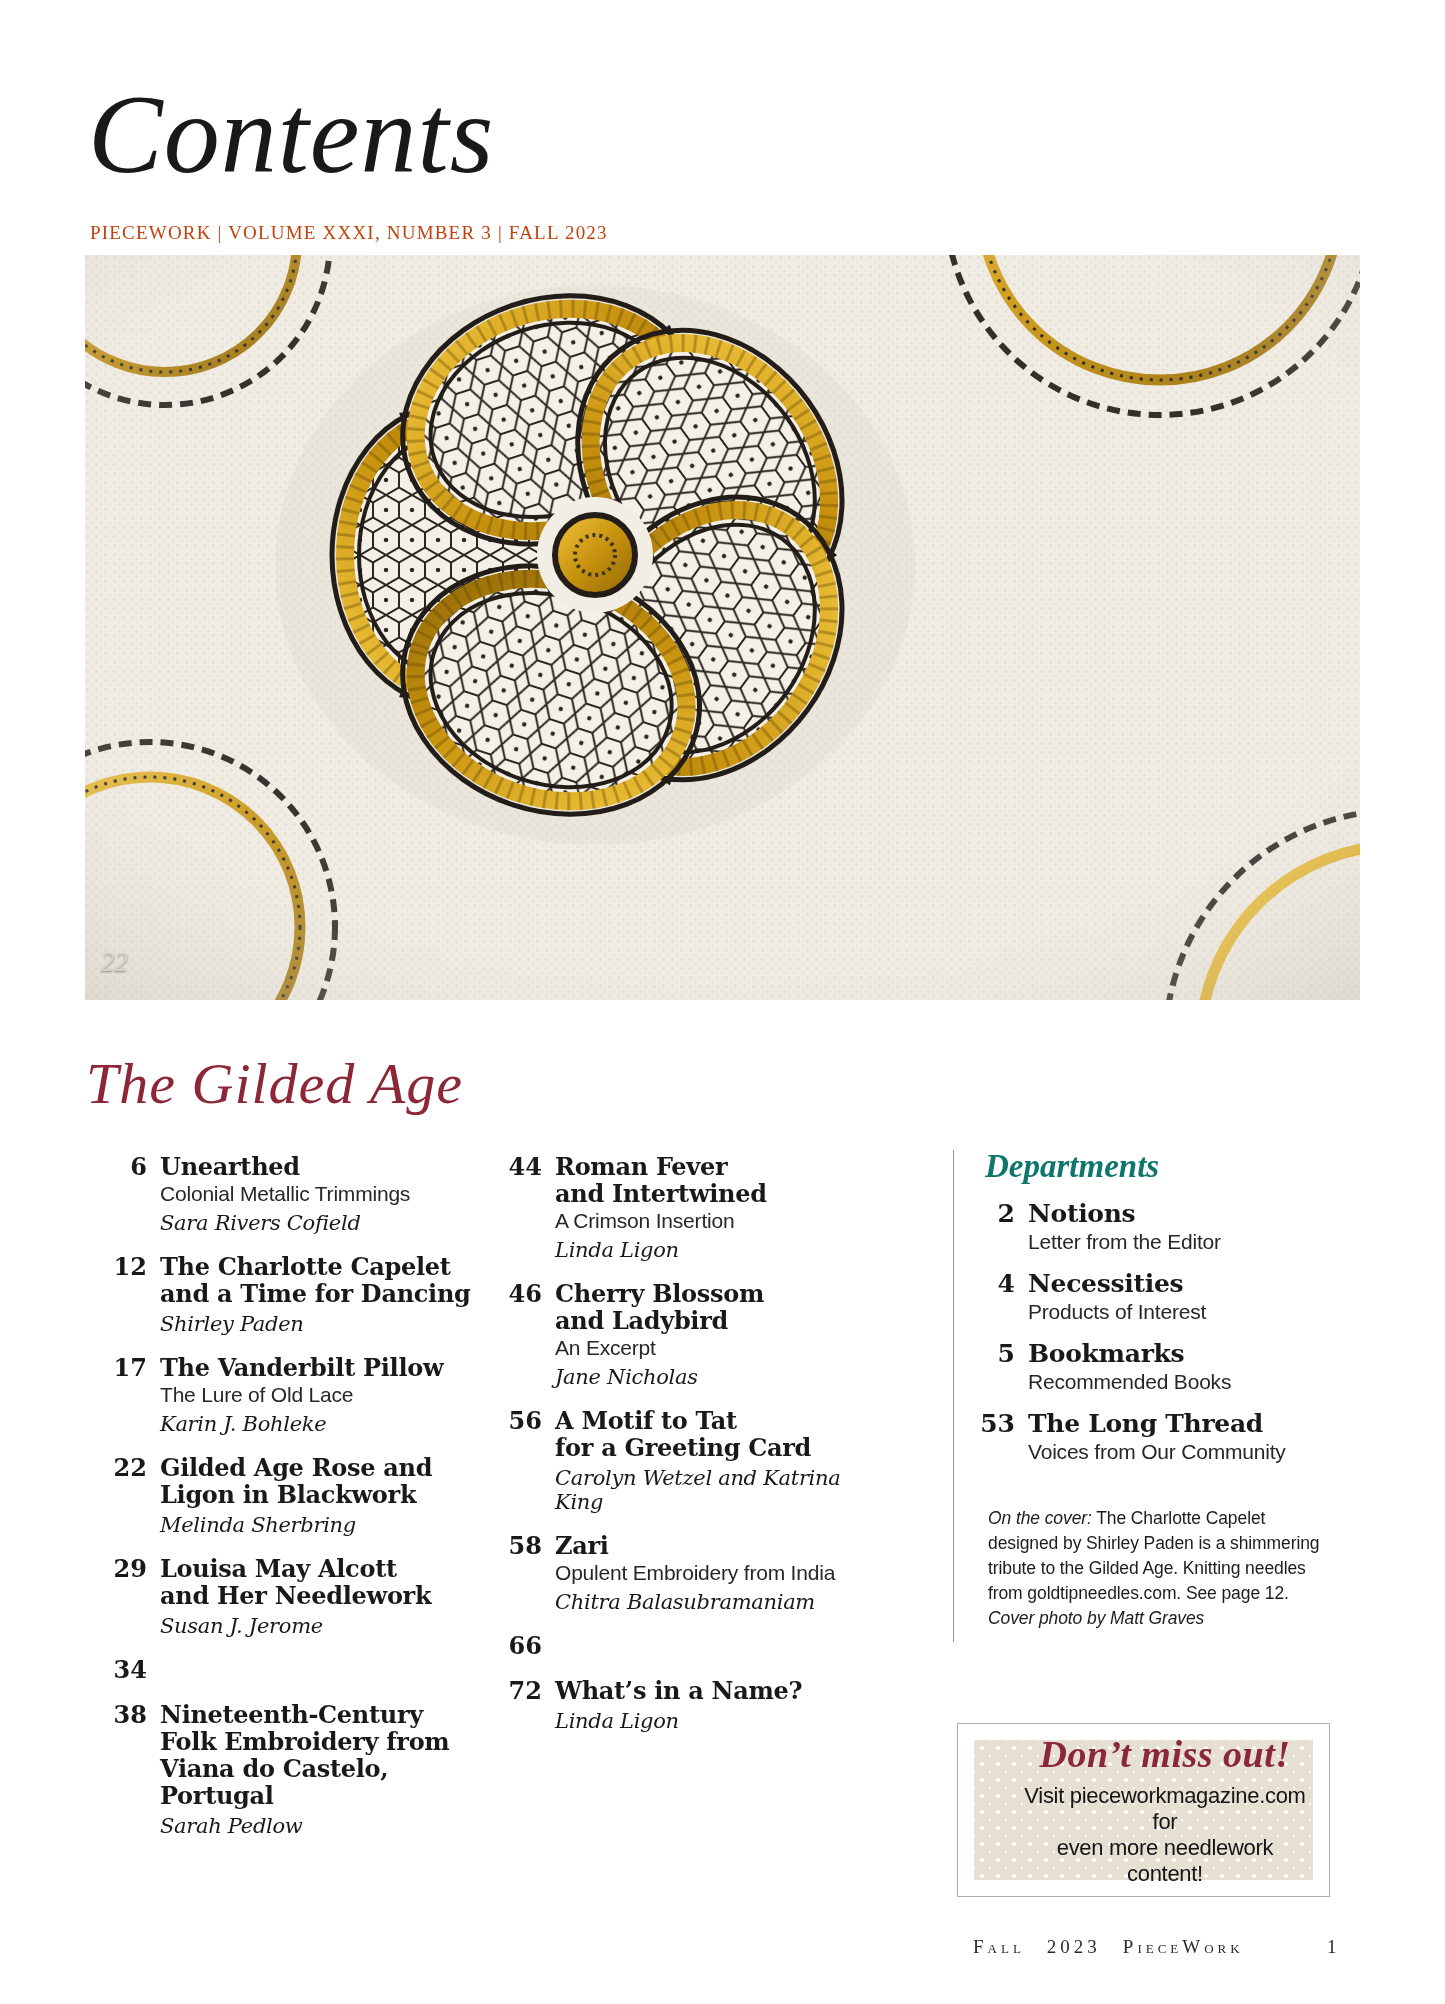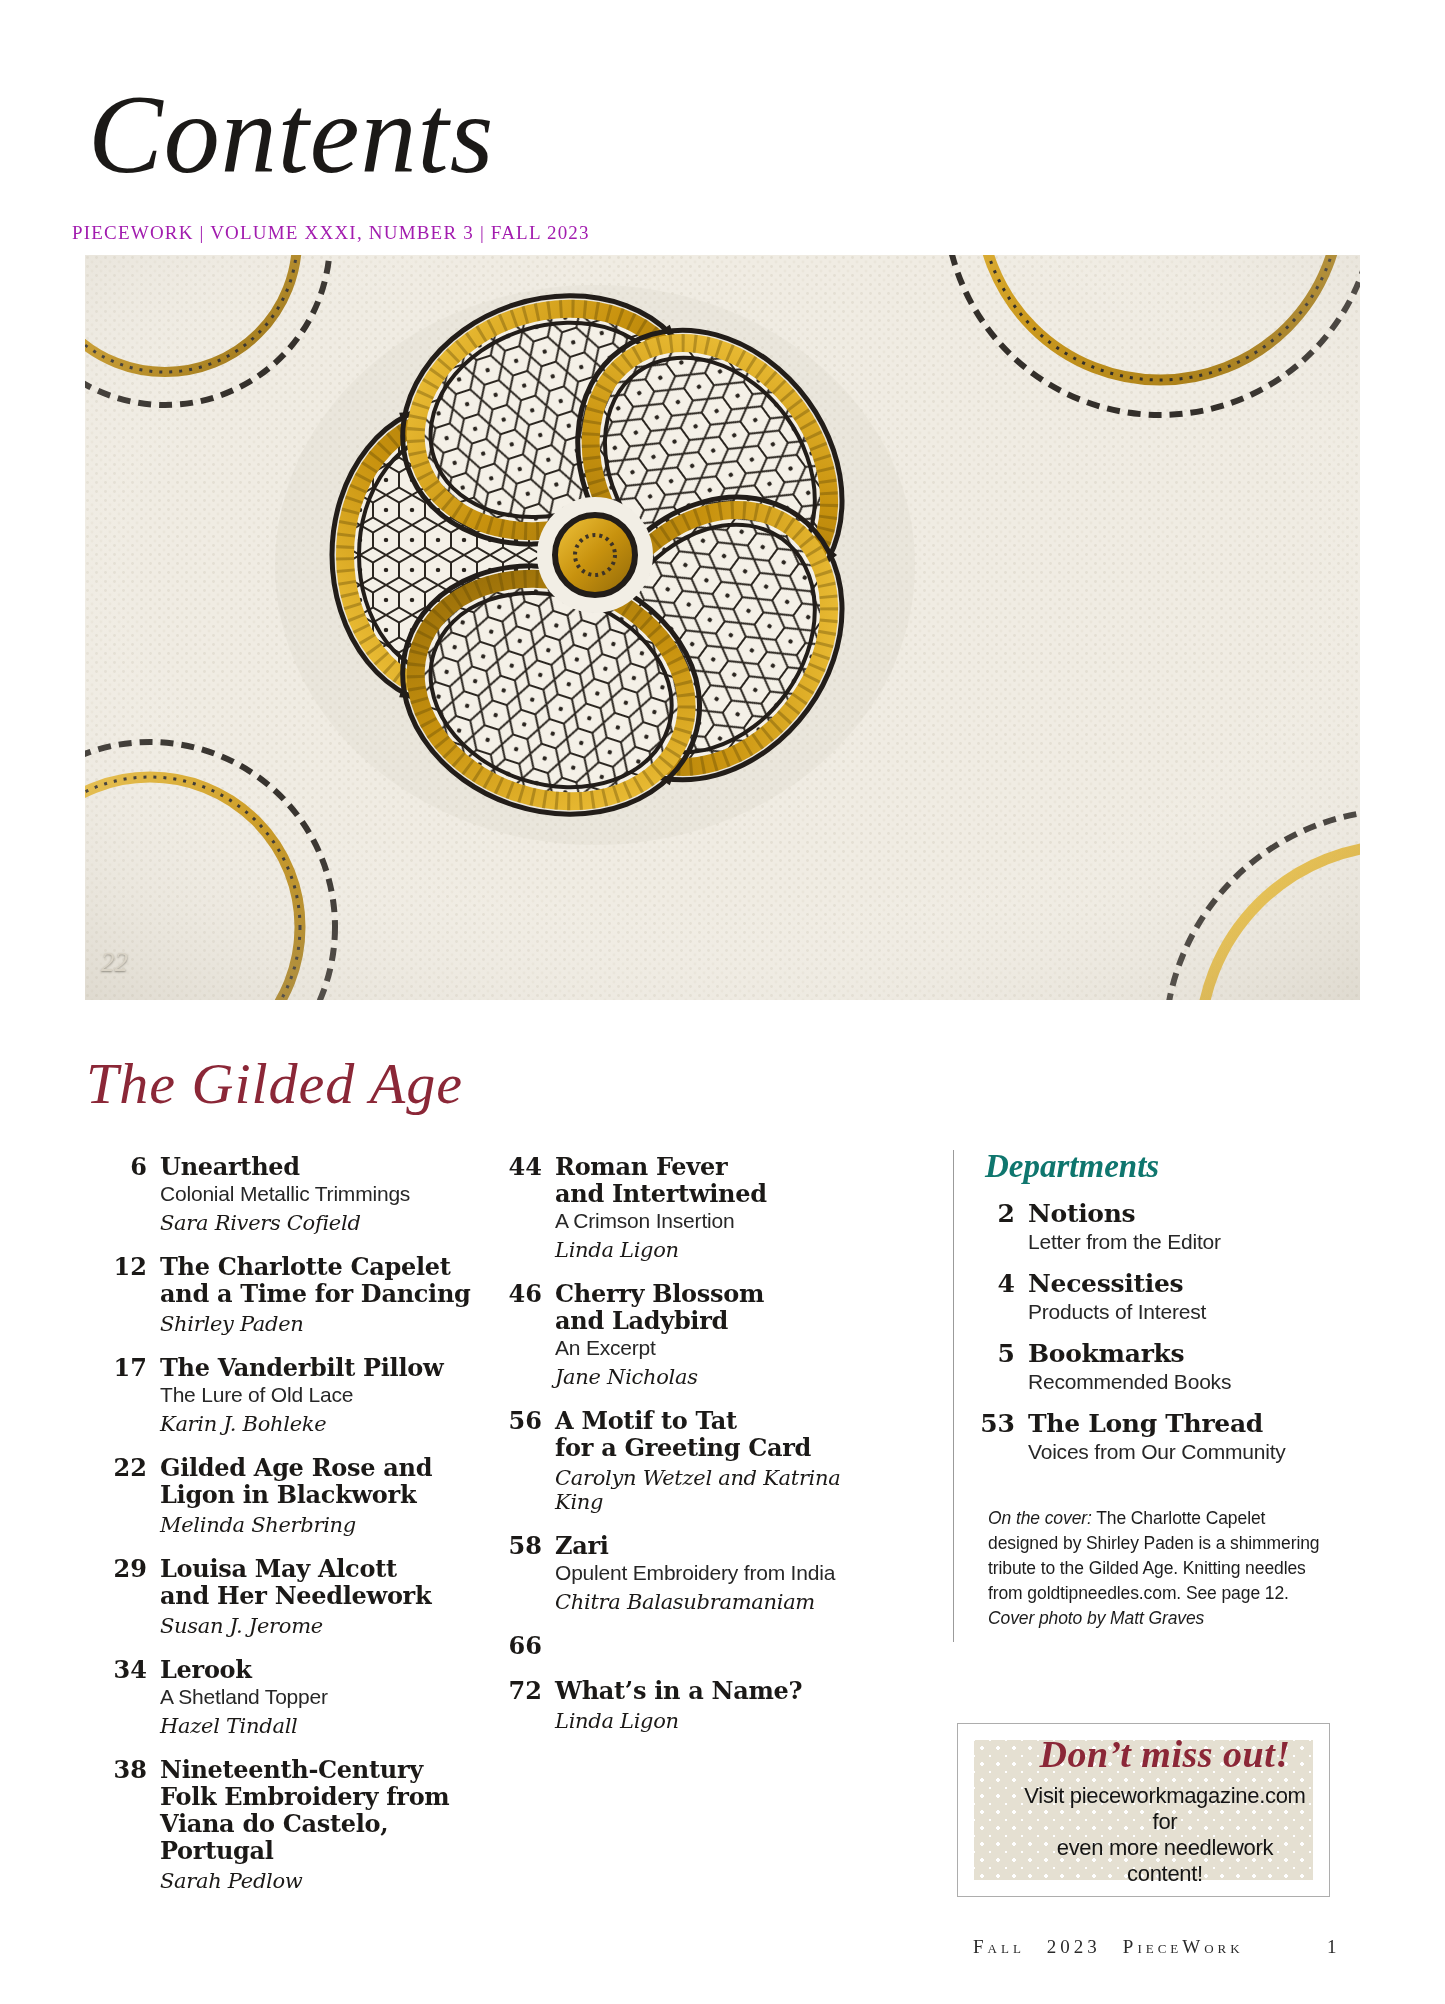--- a/index.html
+++ b/index.html
@@ -2,22 +2,22 @@
 <html><head>
 <meta charset="utf-8">
 <style>
   html,body{margin:0;padding:0;background:#ffffff;}
   .page{position:relative;width:1445px;height:2004px;background:#ffffff;overflow:hidden;
         font-family:"Liberation Serif",serif;color:#1b1917;}
 
   
   .masthead{position:absolute;left:88px;top:72px;}
   .masthead h1{margin:0;font:italic 112px/1.12 "Liberation Serif",serif;color:#1b1917;letter-spacing:1px;}
-  .issue-line{position:absolute;left:72px;top:222px;font:19px/22px "Liberation Serif",serif;
-              letter-spacing:1.2px;color:#a21caf;}
+  .issue-line{position:absolute;left:90px;top:222px;font:19px/22px "Liberation Serif",serif;
+              letter-spacing:1.2px;color:#c2410c;}
 
   
   .photo{position:absolute;left:85px;top:255px;width:1275px;height:745px;overflow:hidden;}
   .photo svg{display:block;}
   .photo-num{position:absolute;left:16px;top:692px;font:italic 27px "Liberation Serif",serif;
              color:#d9d3c6;text-shadow:0 1px 2px rgba(60,55,45,.5);}
 
   .caption{position:absolute;left:88px;top:1008px;width:1270px;}
   .caption .cap-main{font:20.5px/25px "Liberation Sans",sans-serif;color:#1c1c1c;letter-spacing:-0.2px;}
   .caption .cap-credit{font:italic 20px/25px "Liberation Sans",sans-serif;color:#1c1c1c;margin-top:2px;letter-spacing:-0.2px;}
@@ -245,25 +245,20 @@
     <div class="art-body">
       <div class="art-title">Louisa May Alcott
 and Her Needlework</div>
 
       <div class="art-author">Susan J. Jerome</div>
     </div>
   </div>
 
   <div class="article">
     <div class="art-num">34</div>
-    <div class="art-body">
-      <div class="art-title">Lerook</div>
-      <div class="art-sub">A Shetland Topper</div>
-      <div class="art-author">Hazel Tindall</div>
-    </div>
   </div>
 
   <div class="article">
     <div class="art-num">38</div>
     <div class="art-body">
       <div class="art-title">Nineteenth-Century
 Folk Embroidery from
 Viana do Castelo, Portugal</div>
 
       <div class="art-author">Sarah Pedlow</div>

